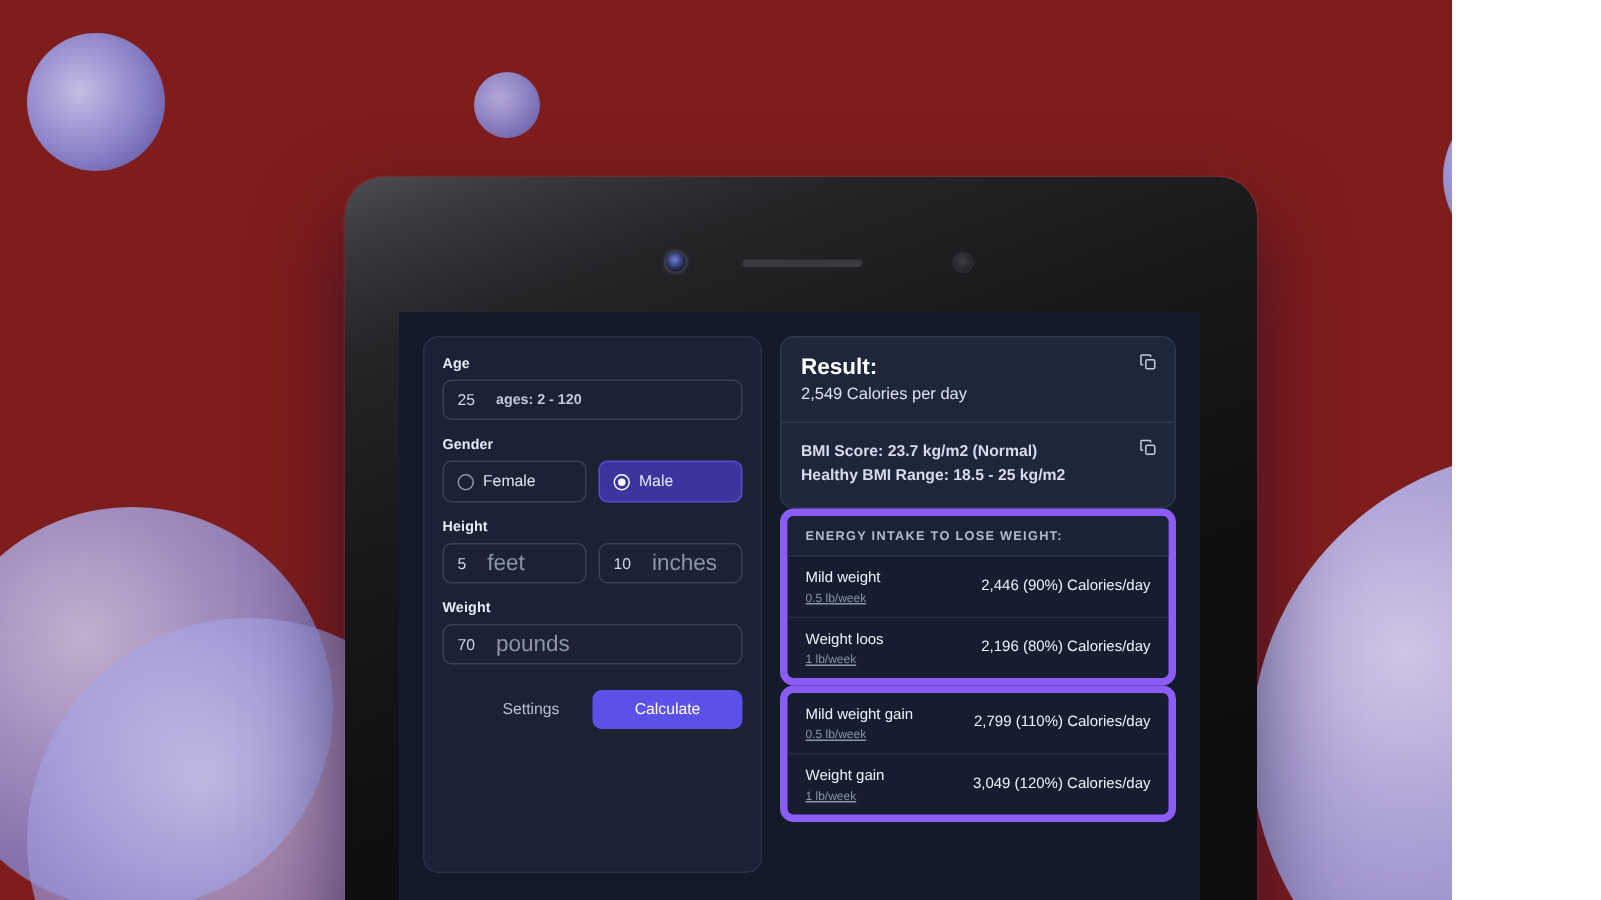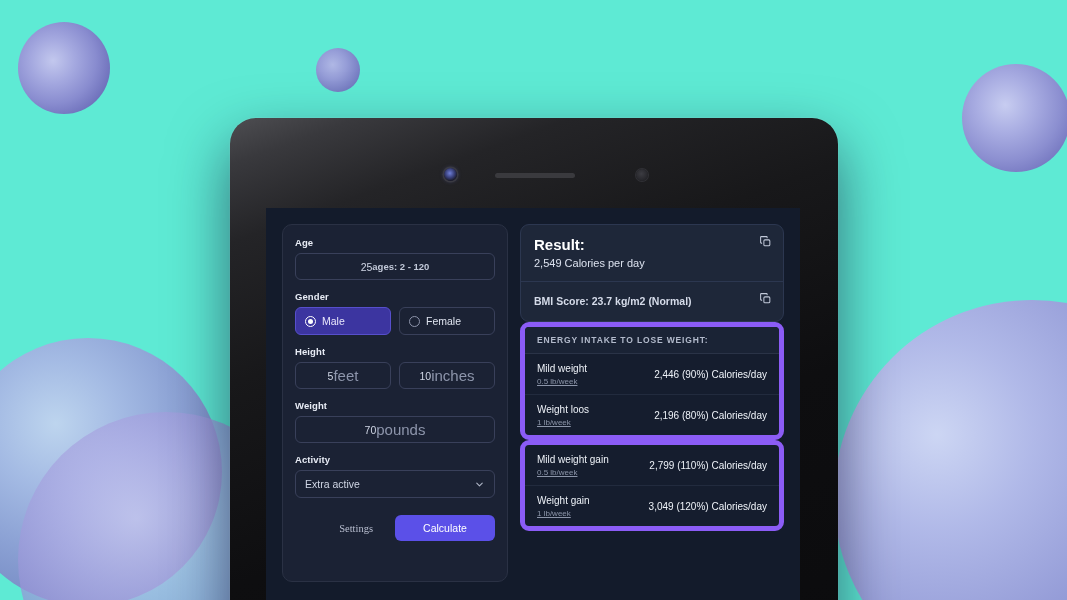--- a/index.html
+++ b/index.html
@@ -6,22 +6,22 @@
   * { margin:0; padding:0; box-sizing:border-box; }
 
   html, body {
     width:1067px; height:600px;
     overflow:hidden;
     font-family:"Liberation Sans", sans-serif;
   }
 
   #stage{
     position:relative;
-    width:1067px; height:600px;
-    background:#5eead4;
+    width:968px; height:600px;
+    background:#7f1d1d;
     overflow:hidden;
   }
 
   
   .sphere{
     position:absolute;
     border-radius:50%;
     pointer-events:none;
   }
   .sph-tl{
@@ -120,26 +120,27 @@
     font-size:9.5px;
     font-weight:bold;
     color:#e8ecf5;
     margin-bottom:5px;
     letter-spacing:.1px;
   }
   .field-group{ margin-bottom:11px; }
   .input-box{
     display:flex;
     align-items:center;
-    justify-content:center;
+    justify-content:flex-start;
     height:27px;
     border:1px solid #39405a;
     border-radius:6px;
     padding:0 9px;
     background:transparent;
+    gap:14px;
   }
   .input-val{ font-size:10.5px; color:#cfd5e4; }
   .input-unit{ font-size:15px; color:#8d95ab; }
   .input-unit.strong{ color:#c2c9d9; font-weight:bold; font-size:9.5px; }
 
   .row2{ display:flex; gap:8px; }
   .row2 > .input-box{ flex:1; }
 
   
   .gender-row{ display:flex; gap:8px; }
@@ -184,21 +185,21 @@
     display:flex; align-items:center; justify-content:flex-end;
     gap:14px;
     margin-top:17px;
   }
   .link-btn{
     font-size:10.5px;
     color:#b9bfd0;
     background:none; border:none;
     padding:4px 8px;
     cursor:pointer;
-    font-family:Liberation Serif, serif;
+    font-family:Liberation Sans, sans-serif;
   }
   .primary-btn{
     background:#5b50e8;
     color:#ffffff;
     font-size:10.5px;
     border:none;
     border-radius:6px;
     height:26px;
     width:100px;
     cursor:pointer;
@@ -304,29 +305,29 @@
           <div class="field-label">Age</div>
           <div class="input-box">
             <span class="input-val">25</span>
             <span class="input-unit strong">ages: 2 - 120</span>
           </div>
         </div>
 
         <div class="field-group">
           <div class="field-label">Gender</div>
           <div class="gender-row">
+            <div class="gbtn inactive">
+              <span class="radio"></span>
+              <span>Female</span>
+            </div>
             <div class="gbtn active">
               <span class="radio">
                   <span class="dot"></span>
                 </span>
               <span>Male</span>
-            </div>
-            <div class="gbtn inactive">
-              <span class="radio"></span>
-              <span>Female</span>
             </div>
           </div>
         </div>
 
         <div class="field-group">
           <div class="field-label">Height</div>
           <div class="row2">
             <div class="input-box">
               <span class="input-val">5</span>
               <span class="input-unit">feet</span>
@@ -339,31 +340,20 @@
         </div>
 
         <div class="field-group">
           <div class="field-label">Weight</div>
           <div class="input-box">
             <span class="input-val">70</span>
             <span class="input-unit">pounds</span>
           </div>
         </div>
 
-        <div class="field-group">
-          <div class="field-label">Activity</div>
-          <div class="select-box">
-            <span class="select-val">Extra active</span>
-            <span class="chev">
-              <svg width="11" height="11" viewBox="0 0 24 24" fill="none" stroke="currentColor" stroke-width="2.4" stroke-linecap="round" stroke-linejoin="round">
-                  <polyline points="6 9 12 15 18 9"></polyline>
-                </svg>
-            </span>
-          </div>
-        </div>
 
         <div class="actions">
           <button class="link-btn">Settings</button>
           <button class="primary-btn">Calculate</button>
         </div>
       </div>
 
       <div id="results">
 
         <div class="result-card">
@@ -372,20 +362,21 @@
             <div class="res-sub">2,549 Calories per day</div>
             <span class="copy-icon">
               <svg width="13" height="13" viewBox="0 0 24 24" fill="none" stroke="currentColor" stroke-width="1.9" stroke-linecap="round" stroke-linejoin="round">
                   <rect x="9" y="9" width="11" height="11" rx="2"></rect>
                   <path d="M5 15H4a1 1 0 0 1-1-1V4a1 1 0 0 1 1-1h10a1 1 0 0 1 1 1v1"></path>
                 </svg>
             </span>
           </div>
           <div class="res-bottom">
             <div class="res-line">BMI Score: 23.7 kg/m2 (Normal)</div>
+            <div class="res-line">Healthy BMI Range: 18.5 - 25 kg/m2</div>
             <span class="copy-icon">
               <svg width="13" height="13" viewBox="0 0 24 24" fill="none" stroke="currentColor" stroke-width="1.9" stroke-linecap="round" stroke-linejoin="round">
                   <rect x="9" y="9" width="11" height="11" rx="2"></rect>
                   <path d="M5 15H4a1 1 0 0 1-1-1V4a1 1 0 0 1 1-1h10a1 1 0 0 1 1 1v1"></path>
                 </svg>
             </span>
           </div>
         </div>
 
         <div class="table-card">

